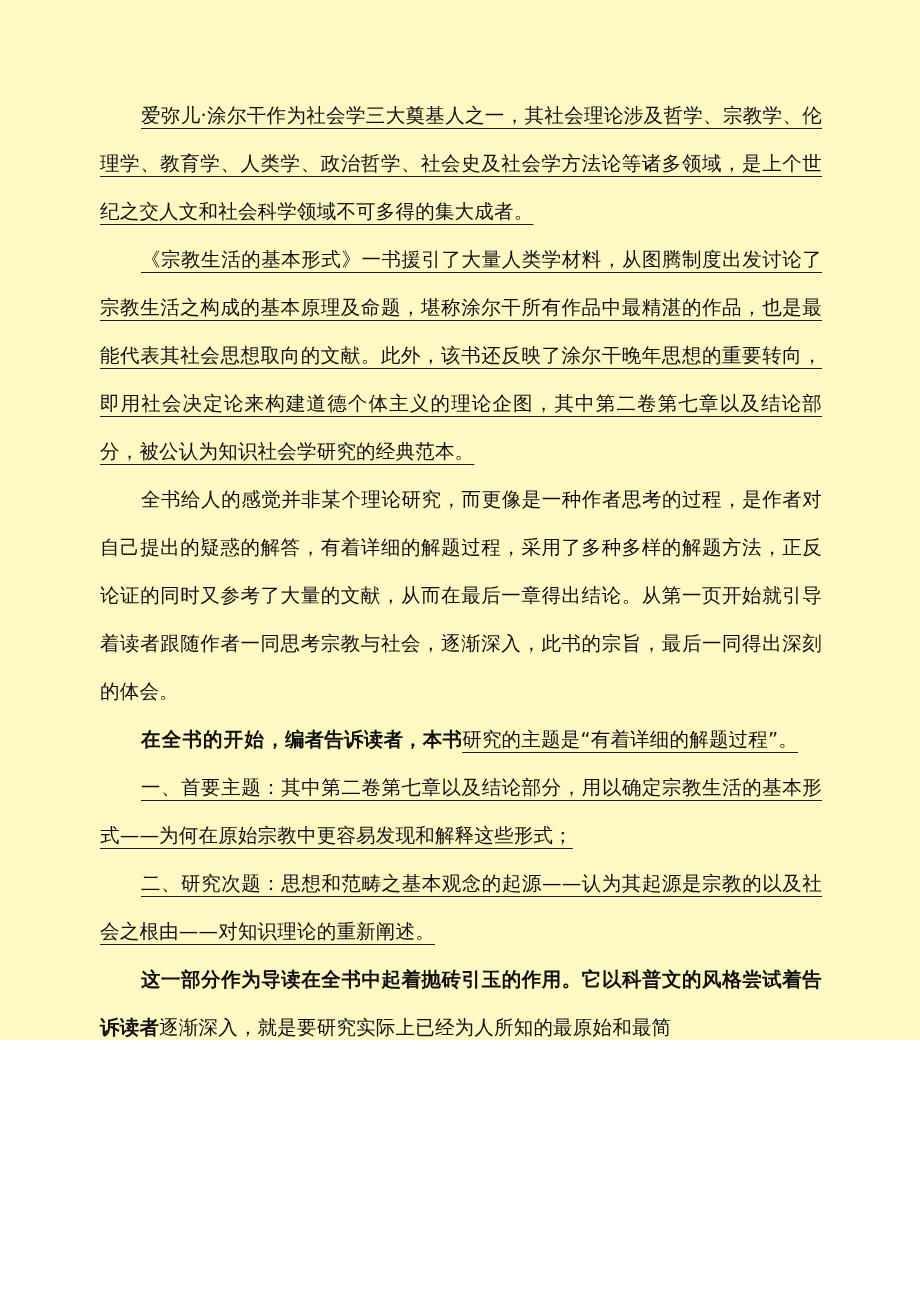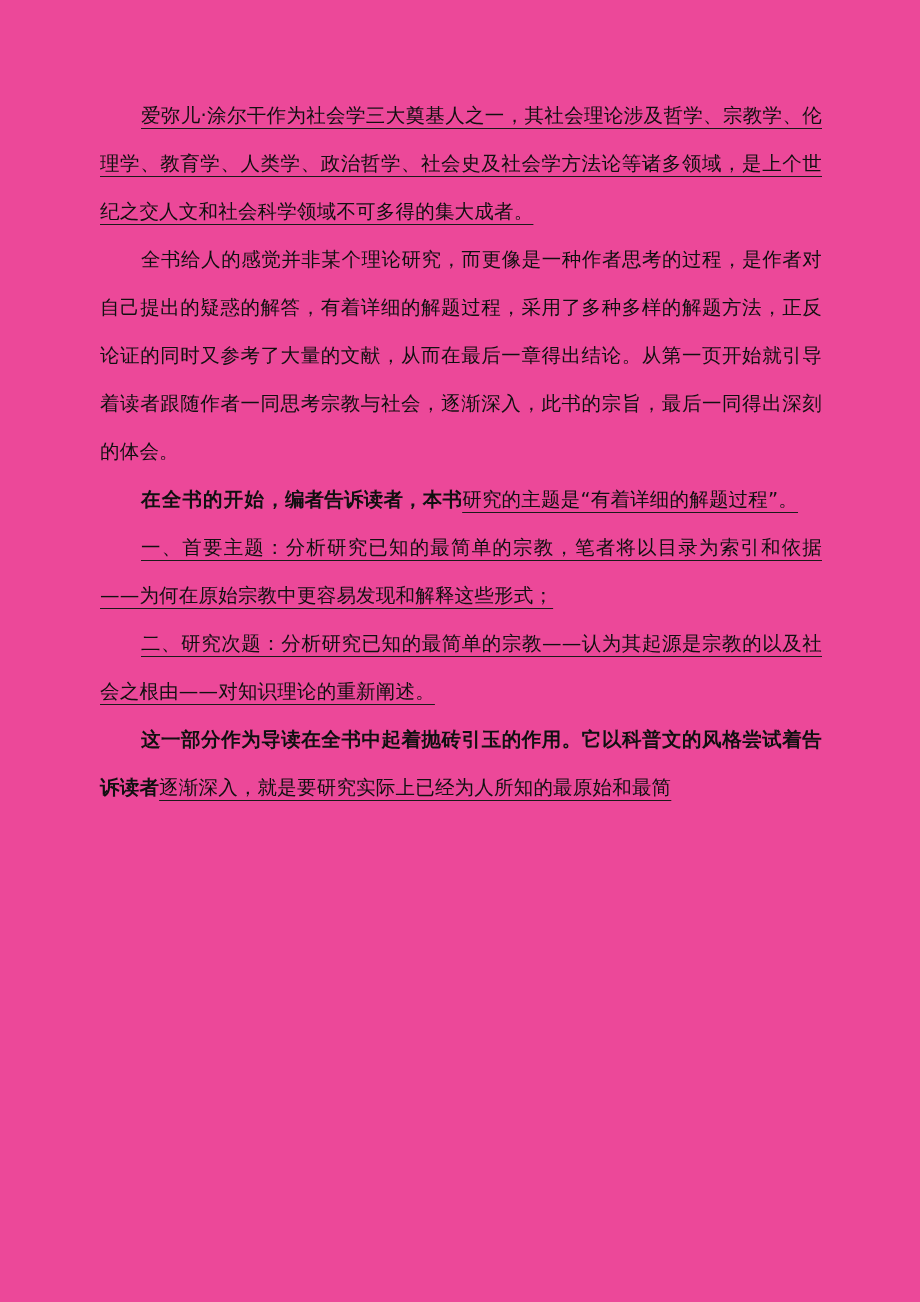--- a/index.html
+++ b/index.html
@@ -6,22 +6,22 @@
     margin: 0;
     padding: 0;
     background: #ffffff;
   }
   body {
     font-family: "DejaVu Sans", "Liberation Sans", sans-serif;
   }
   .page {
     position: relative;
     width: 920px;
-    height: 1302px;
-    background: #ec4899;
+    height: 1040px;
+    background: #fef9c3;
     overflow: hidden;
     box-sizing: border-box;
   }
   .doc-body {
     position: absolute;
     left: 100px;
     top: 92px;
     width: 722px;
   }
   p.para {
@@ -55,26 +55,27 @@
   }
 </style>
 </head>
 <body>
 
 <div class="page">
   <div class="doc-body">
 
     <p class="para u">爱弥儿·涂尔干作为社会学三大奠基人之一，其社会理论涉及哲学、宗教学、伦理学、教育学、人类学、政治哲学、社会史及社会学方法论等诸多领域，是上个世纪之交人文和社会科学领域不可多得的集大成者。</p>
 
+    <p class="para u">《宗教生活的基本形式》一书援引了大量人类学材料，从图腾制度出发讨论了宗教生活之构成的基本原理及命题，堪称涂尔干所有作品中最精湛的作品，也是最能代表其社会思想取向的文献。此外，该书还反映了涂尔干晚年思想的重要转向，即用社会决定论来构建道德个体主义的理论企图，其中第二卷第七章以及结论部分，被公认为知识社会学研究的经典范本。</p>
 
     <p class="para">全书给人的感觉并非某个理论研究，而更像是一种作者思考的过程，是作者对自己提出的疑惑的解答，有着详细的解题过程，采用了多种多样的解题方法，正反论证的同时又参考了大量的文献，从而在最后一章得出结论。从第一页开始就引导着读者跟随作者一同思考宗教与社会，逐渐深入，此书的宗旨，最后一同得出深刻的体会。</p>
 
 
     <p class="para"><span class="bold">在全书的开始</span><span class="plain">，编者告诉读者，本书</span><span class="u">研究的主题是“有着详细的解题过程”。</span></p>
 
-    <p class="para u">一、首要主题：分析研究已知的最简单的宗教，笔者将以目录为索引和依据——为何在原始宗教中更容易发现和解释这些形式；</p>
+    <p class="para u">一、首要主题：其中第二卷第七章以及结论部分，用以确定宗教生活的基本形式——为何在原始宗教中更容易发现和解释这些形式；</p>
 
-    <p class="para u">二、研究次题：分析研究已知的最简单的宗教——认为其起源是宗教的以及社会之根由——对知识理论的重新阐述。</p>
+    <p class="para u">二、研究次题：思想和范畴之基本观念的起源——认为其起源是宗教的以及社会之根由——对知识理论的重新阐述。</p>
 
     <p class="para"><span class="plain">这一部分作为导读在全书中起着抛砖引玉的作用。它以科普文的风格尝试着告诉读者</span><span class="u">逐渐深入，就是要研究实际上已经为人所知的最原始和最简</span></p>
 
   </div>
 </div>
 
 </body></html>

